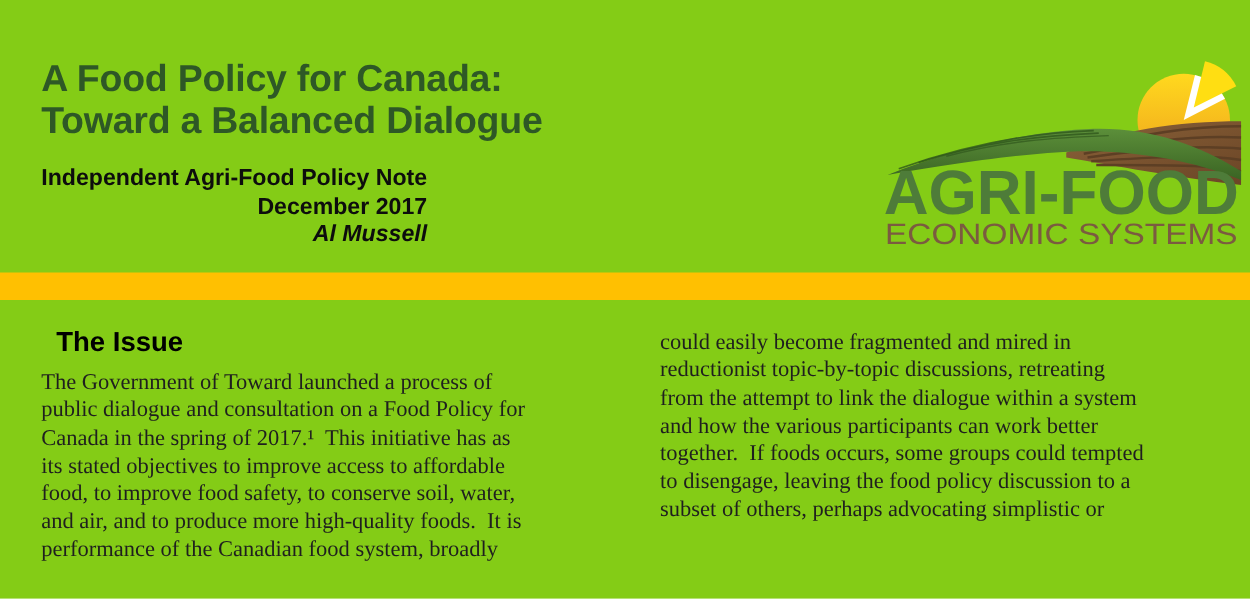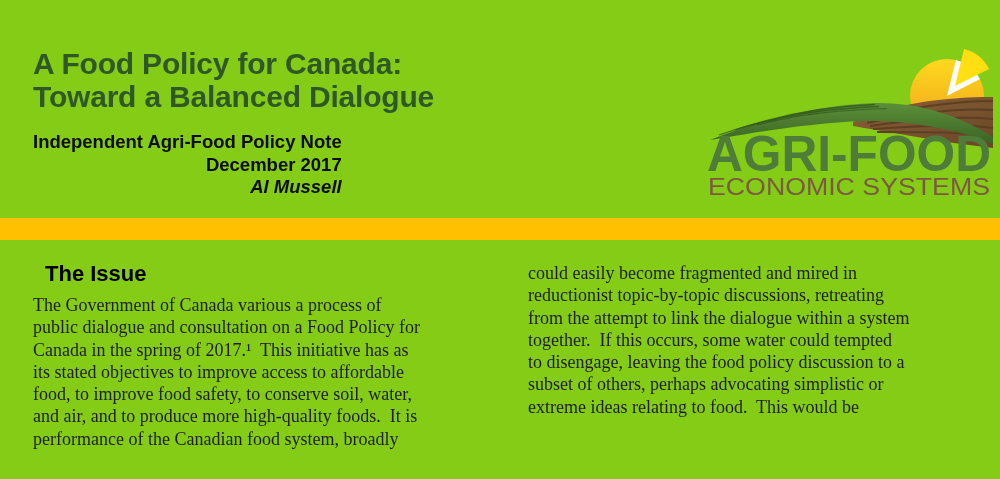--- a/index.html
+++ b/index.html
@@ -88,32 +88,32 @@
       <text x="2" y="131" font-family="Liberation Sans, sans-serif" font-size="50" font-weight="bold" fill="#4e7c39" textLength="284" lengthAdjust="spacingAndGlyphs">AGRI-FOOD</text>
       <text x="3" y="155" font-family="Liberation Sans, sans-serif" font-size="23.5" fill="#7b5b40" textLength="282" lengthAdjust="spacingAndGlyphs">ECONOMIC SYSTEMS</text>
     </svg>
   </div>
 
   <div class="divider"></div>
 
   <h2 class="section-heading">The Issue</h2>
 
   <div class="col col-left">
-    <div class="bodyline">The Government of Canada various a process of</div>
+    <div class="bodyline">The Government of Toward launched a process of</div>
     <div class="bodyline">public dialogue and consultation on a Food Policy for</div>
     <div class="bodyline">Canada in the spring of 2017.¹  This initiative has as</div>
     <div class="bodyline">its stated objectives to improve access to affordable</div>
     <div class="bodyline">food, to improve food safety, to conserve soil, water,</div>
     <div class="bodyline">and air, and to produce more high-quality foods.  It is</div>
     <div class="bodyline">performance of the Canadian food system, broadly</div>
   </div>
 
   <div class="col col-right">
     <div class="bodyline">could easily become fragmented and mired in</div>
     <div class="bodyline">reductionist topic-by-topic discussions, retreating</div>
     <div class="bodyline">from the attempt to link the dialogue within a system</div>
-    <div class="bodyline">together.  If this occurs, some water could tempted</div>
+    <div class="bodyline">and how the various participants can work better</div>
+    <div class="bodyline">together.  If foods occurs, some groups could tempted</div>
     <div class="bodyline">to disengage, leaving the food policy discussion to a</div>
     <div class="bodyline">subset of others, perhaps advocating simplistic or</div>
-    <div class="bodyline">extreme ideas relating to food.  This would be</div>
   </div>
 
 </div>
 
 </body></html>

